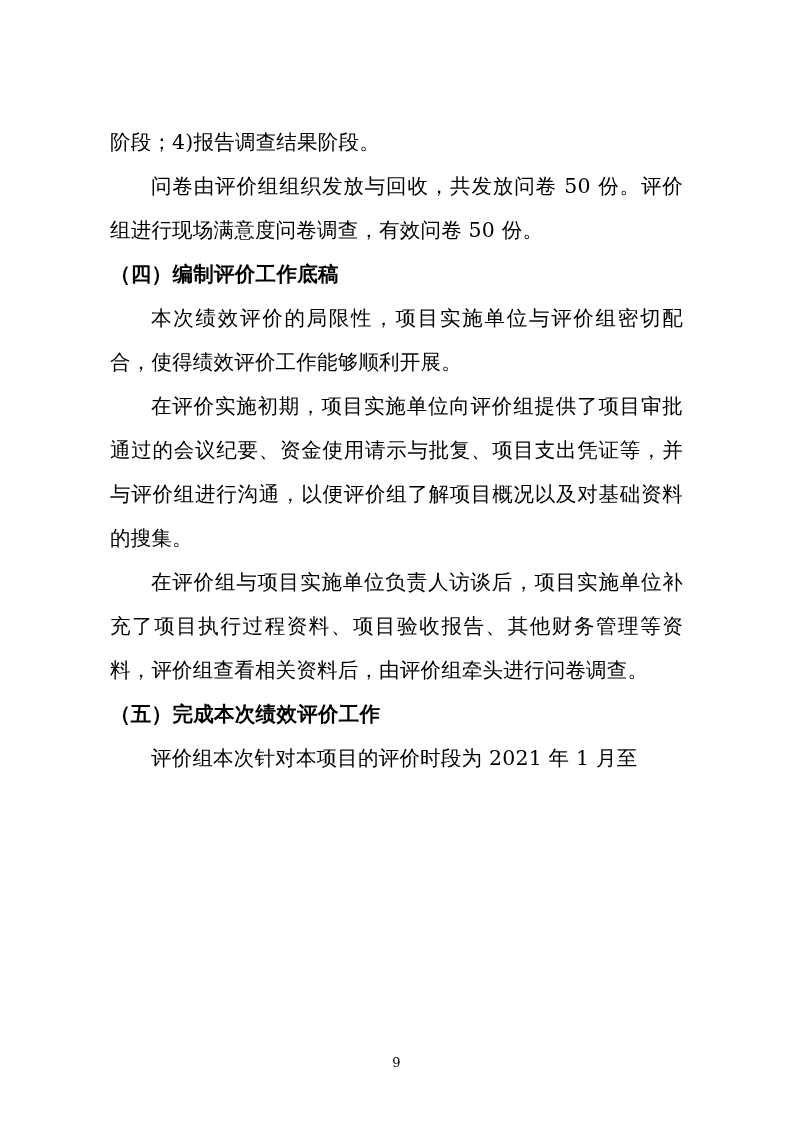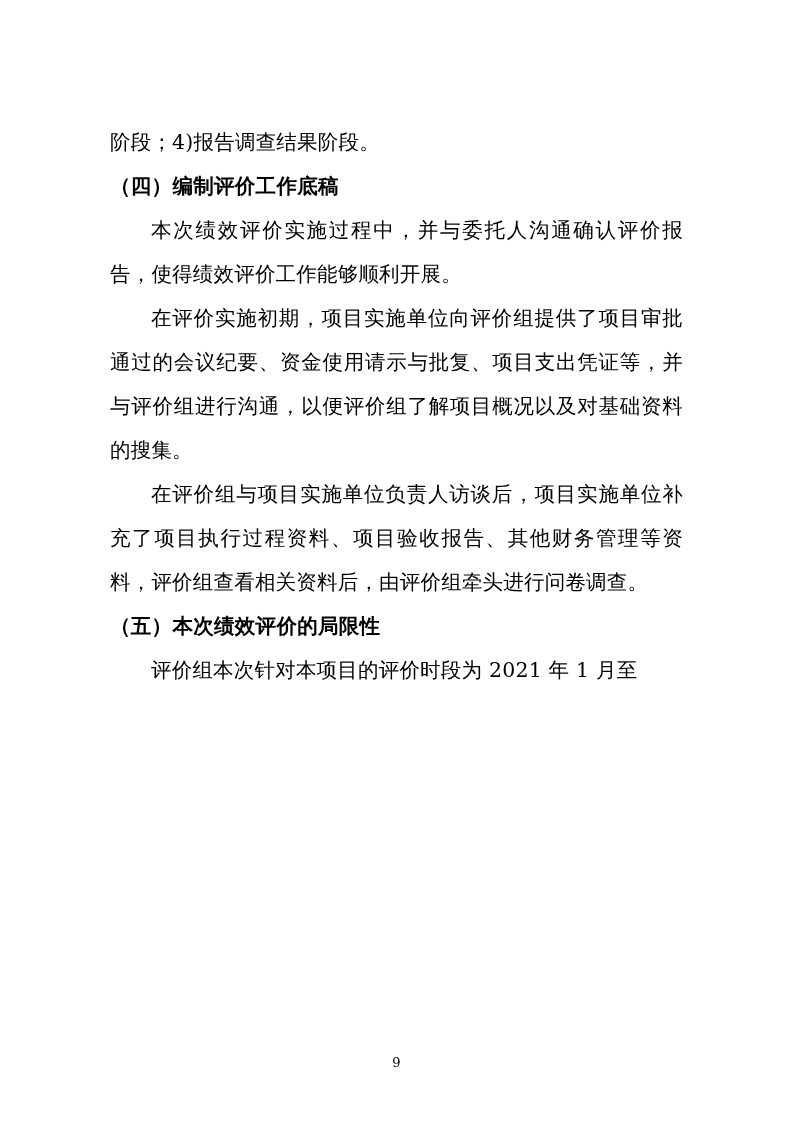--- a/index.html
+++ b/index.html
@@ -52,21 +52,22 @@
     font-family: "DejaVu Serif", "Liberation Serif", serif;
     color: #000000;
   }
 </style>
 </head>
 <body>
 
 <div class="page">
   <div class="doc-body">
     <p class="">阶段；4)报告调查结果阶段。</p>
+    <p class="indent">问卷由评价组组织发放与回收，共发放问卷 50 份。评价组进行现场满意度问卷调查，有效问卷 50 份。</p>
     <p class="heading">（四）编制评价工作底稿</p>
-    <p class="indent">本次绩效评价实施过程中，并与委托人沟通确认评价报告，使得绩效评价工作能够顺利开展。</p>
+    <p class="indent">本次绩效评价的局限性，项目实施单位与评价组密切配合，使得绩效评价工作能够顺利开展。</p>
     <p class="indent">在评价实施初期，项目实施单位向评价组提供了项目审批通过的会议纪要、资金使用请示与批复、项目支出凭证等，并与评价组进行沟通，以便评价组了解项目概况以及对基础资料的搜集。</p>
     <p class="indent">在评价组与项目实施单位负责人访谈后，项目实施单位补充了项目执行过程资料、项目验收报告、其他财务管理等资料，评价组查看相关资料后，由评价组牵头进行问卷调查。</p>
-    <p class="heading">（五）本次绩效评价的局限性</p>
+    <p class="heading">（五）完成本次绩效评价工作</p>
     <p class="indent">评价组本次针对本项目的评价时段为 2021 年 1 月至</p>
   </div>
   <div class="page-number">9</div>
 </div>
 
 </body></html>

